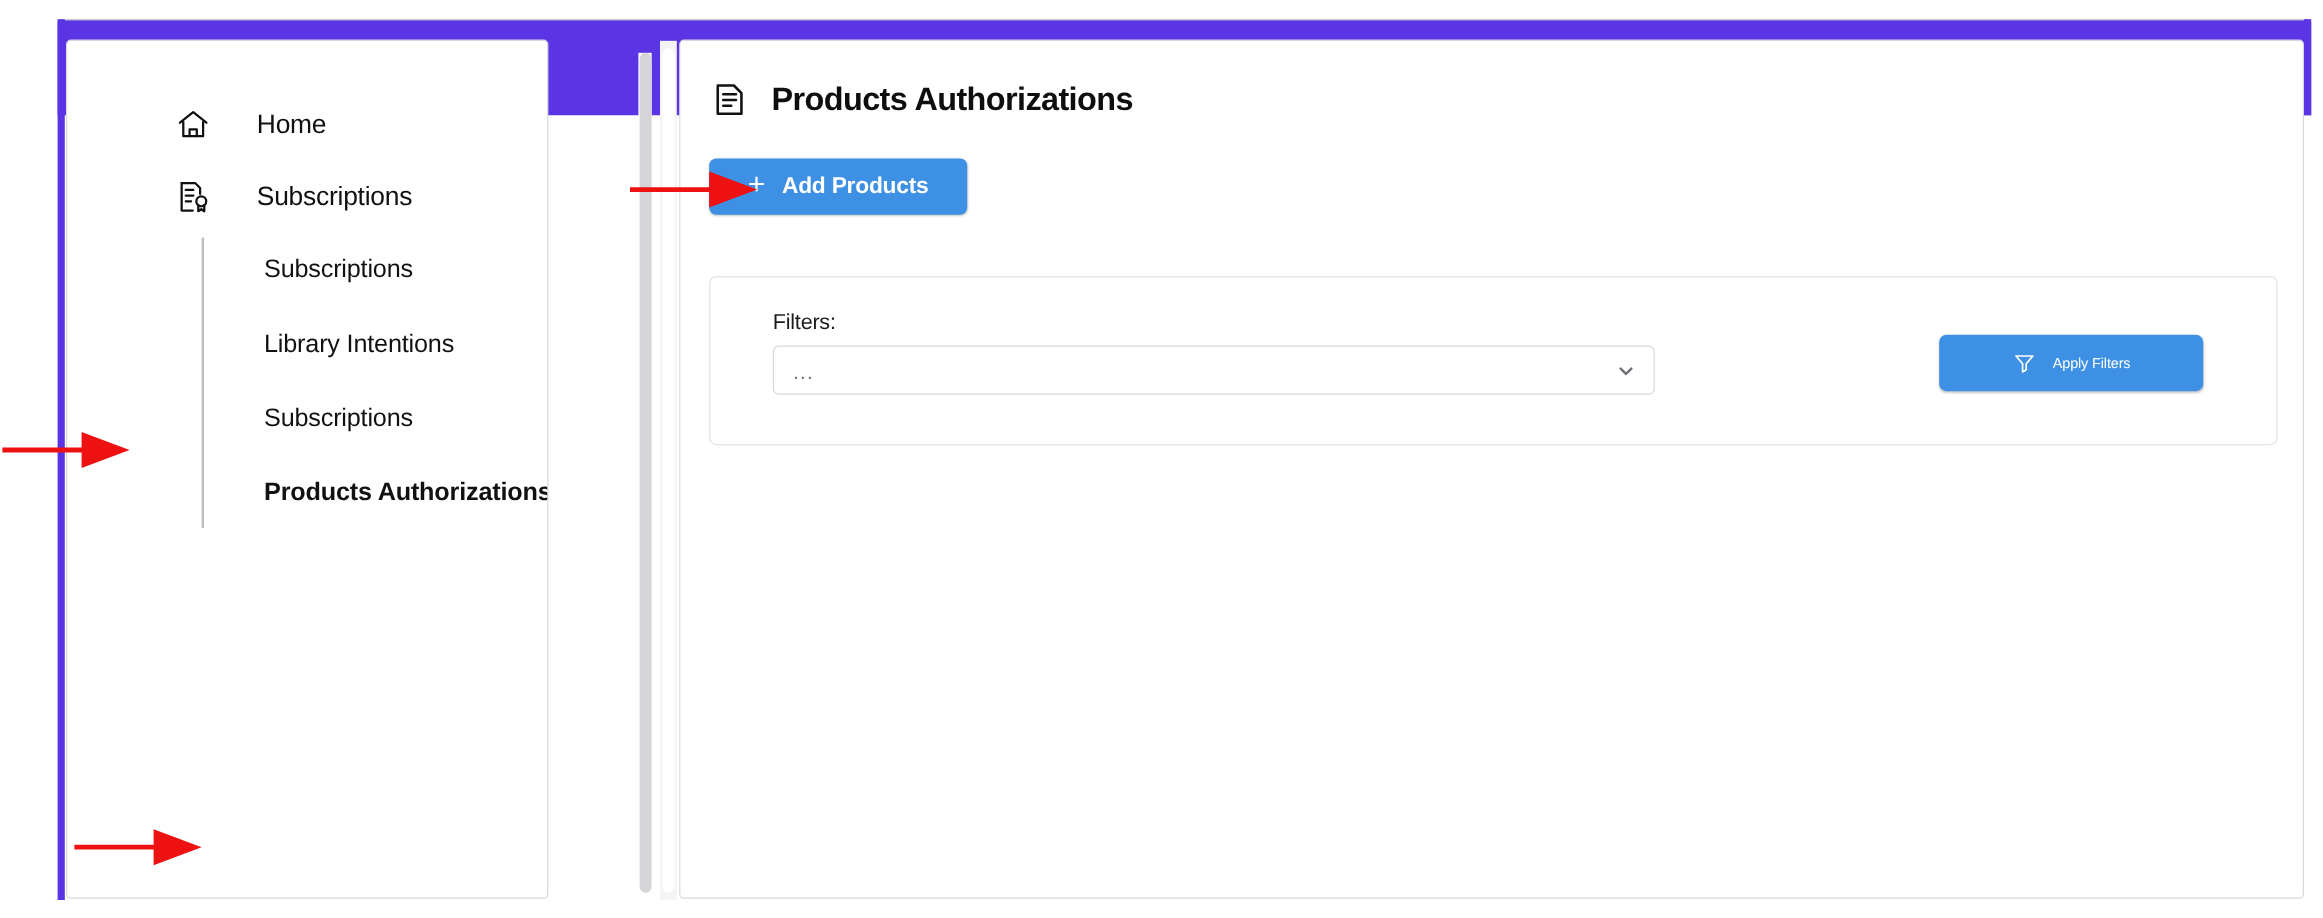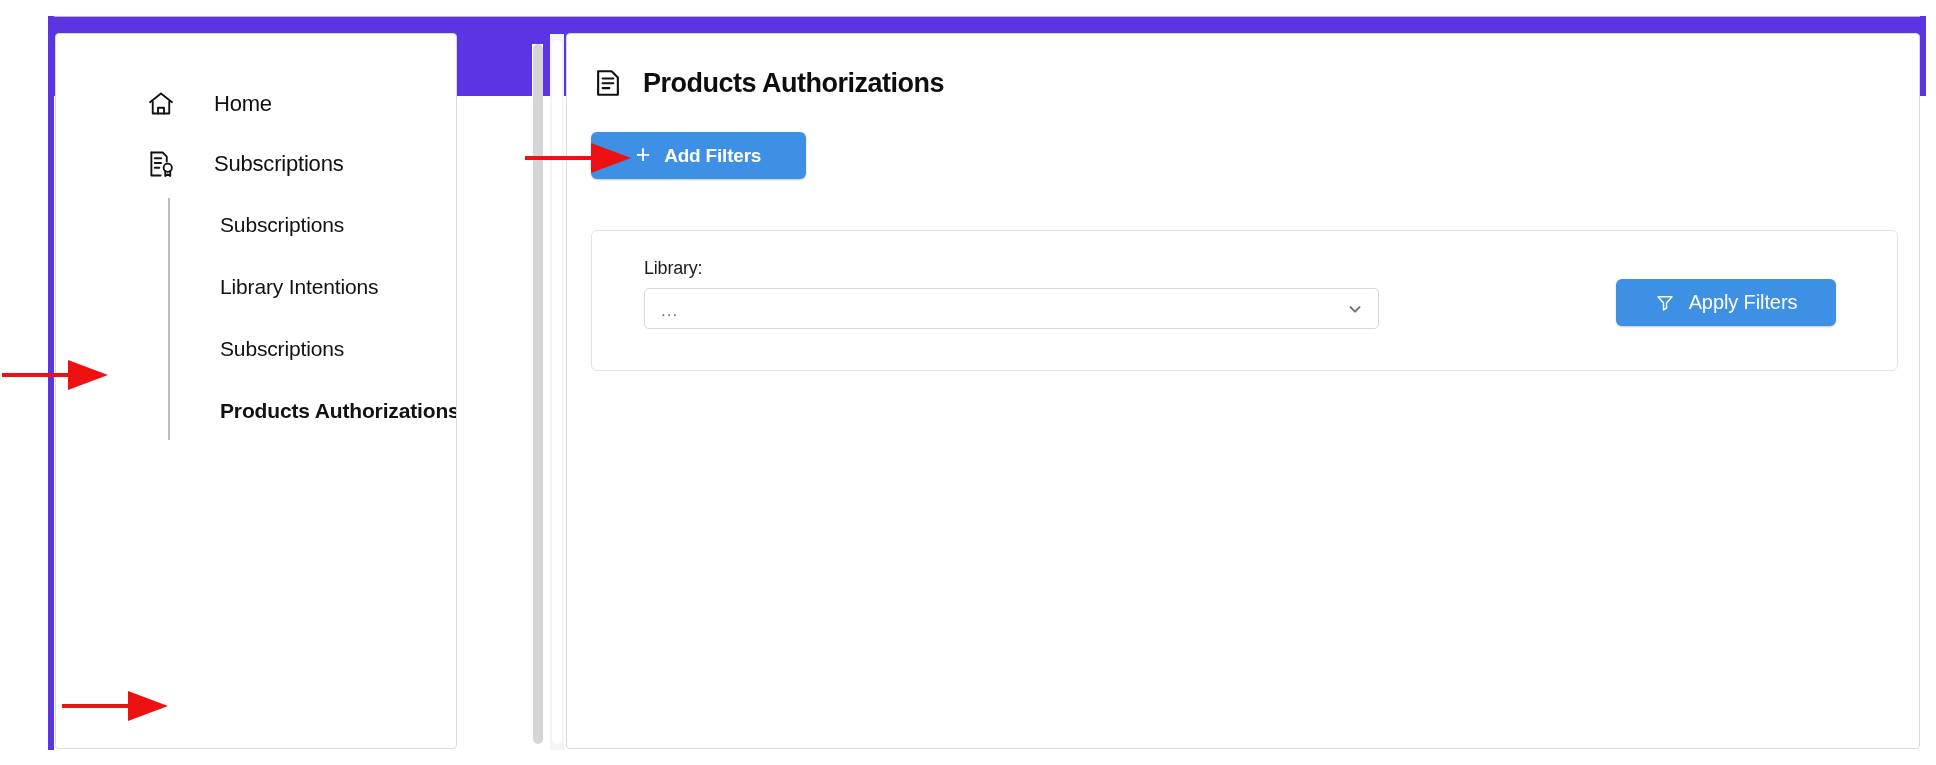--- a/index.html
+++ b/index.html
@@ -285,21 +285,21 @@
     color: #6f6f75;
     display: flex; align-items: center; justify-content: center;
   }
 
   .apply-filters {
     position: absolute;
     left: 1024px;
     top: 48px;
     width: 220px;
     height: 47px;
-    font-size: 20px;
+    font-size: 12px;
     font-weight: 400;
     letter-spacing: -0.1px;
   }
   .funnel-icon { width: 20px; height: 20px; display:flex; align-items:center; justify-content:center; }
 
   
   .arrow { position: absolute; pointer-events: none; }
   .arrow-mfr      { left: 0px;   top: 347px; }
   .arrow-products { left: 60px;  top: 678px; }
   .arrow-addprod  { left: 523px; top: 130px; }
@@ -380,27 +380,27 @@
         <svg width="32" height="32" viewBox="0 0 24 24" fill="none" stroke="#111112" stroke-width="1.6" stroke-linecap="round" stroke-linejoin="round">
           <path d="M4.6 3.2h10.1l4.7 4.7v12.9H4.6z"></path>
           <path d="M8 8.6h8M8 12.2h8M8 15.8h5"></path>
         </svg>
       </span>
       <span class="page-title">Products Authorizations</span>
     </div>
 
     <button class="btn-blue add-product">
       <span class="plus-glyph">+</span>
-      <span>Add Filters</span>
+      <span>Add Products</span>
     </button>
 
     <div class="filter-card">
 
       <div class="filter-field">
-        <div class="filter-label">Library:</div>
+        <div class="filter-label">Filters:</div>
         <div class="select-box">
           <span class="select-value">...</span>
           <span class="select-chev">
             <svg width="18" height="18" viewBox="0 0 24 24" fill="none" stroke="#6f6f75" stroke-width="2.6" stroke-linecap="round" stroke-linejoin="round">
                 <path d="M6 9.5 12 15.5 18 9.5"></path>
               </svg>
           </span>
         </div>
       </div>
 

